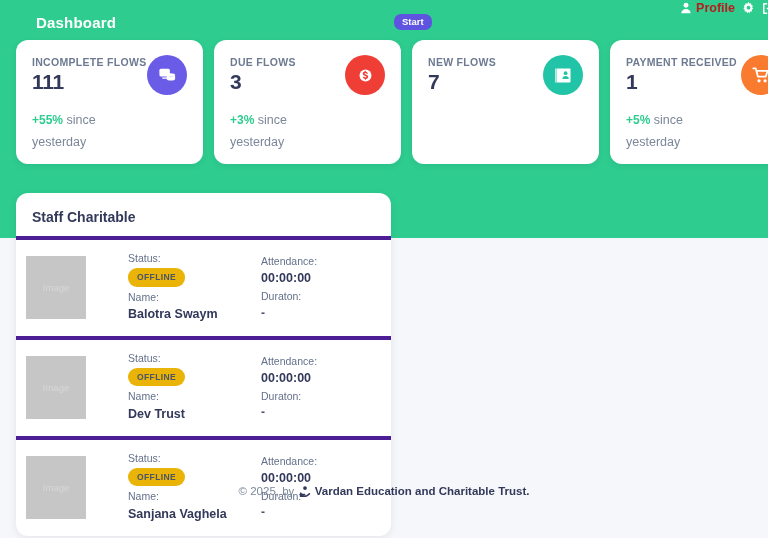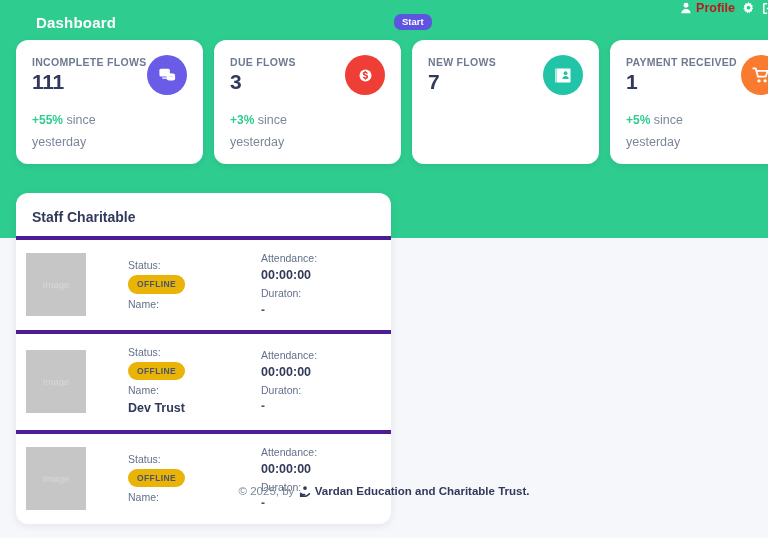--- a/index.html
+++ b/index.html
@@ -253,20 +253,21 @@
 
   <div class="panel">
     <div class="panel-title">Staff Charitable</div>
 
     <div class="staff-row">
       <div class="thumb">Image</div>
       <div class="col col-status">
         <div class="lbl">Status:</div>
         <div class="offline-badge">OFFLINE</div>
         <div class="lbl">Name:</div>
+        <div class="strong-val">Balotra Swaym</div>
       </div>
       <div class="col col-att">
         <div class="lbl">Attendance:</div>
         <div class="strong-val">00:00:00</div>
         <div class="lbl">Duraton:</div>
         <div class="dash-val">-</div>
       </div>
     </div>
 
     <div class="staff-row">
@@ -284,20 +285,21 @@
         <div class="dash-val">-</div>
       </div>
     </div>
 
     <div class="staff-row">
       <div class="thumb">Image</div>
       <div class="col col-status">
         <div class="lbl">Status:</div>
         <div class="offline-badge">OFFLINE</div>
         <div class="lbl">Name:</div>
+        <div class="strong-val">Sanjana Vaghela</div>
       </div>
       <div class="col col-att">
         <div class="lbl">Attendance:</div>
         <div class="strong-val">00:00:00</div>
         <div class="lbl">Duraton:</div>
         <div class="dash-val">-</div>
       </div>
     </div>
   </div>
 

